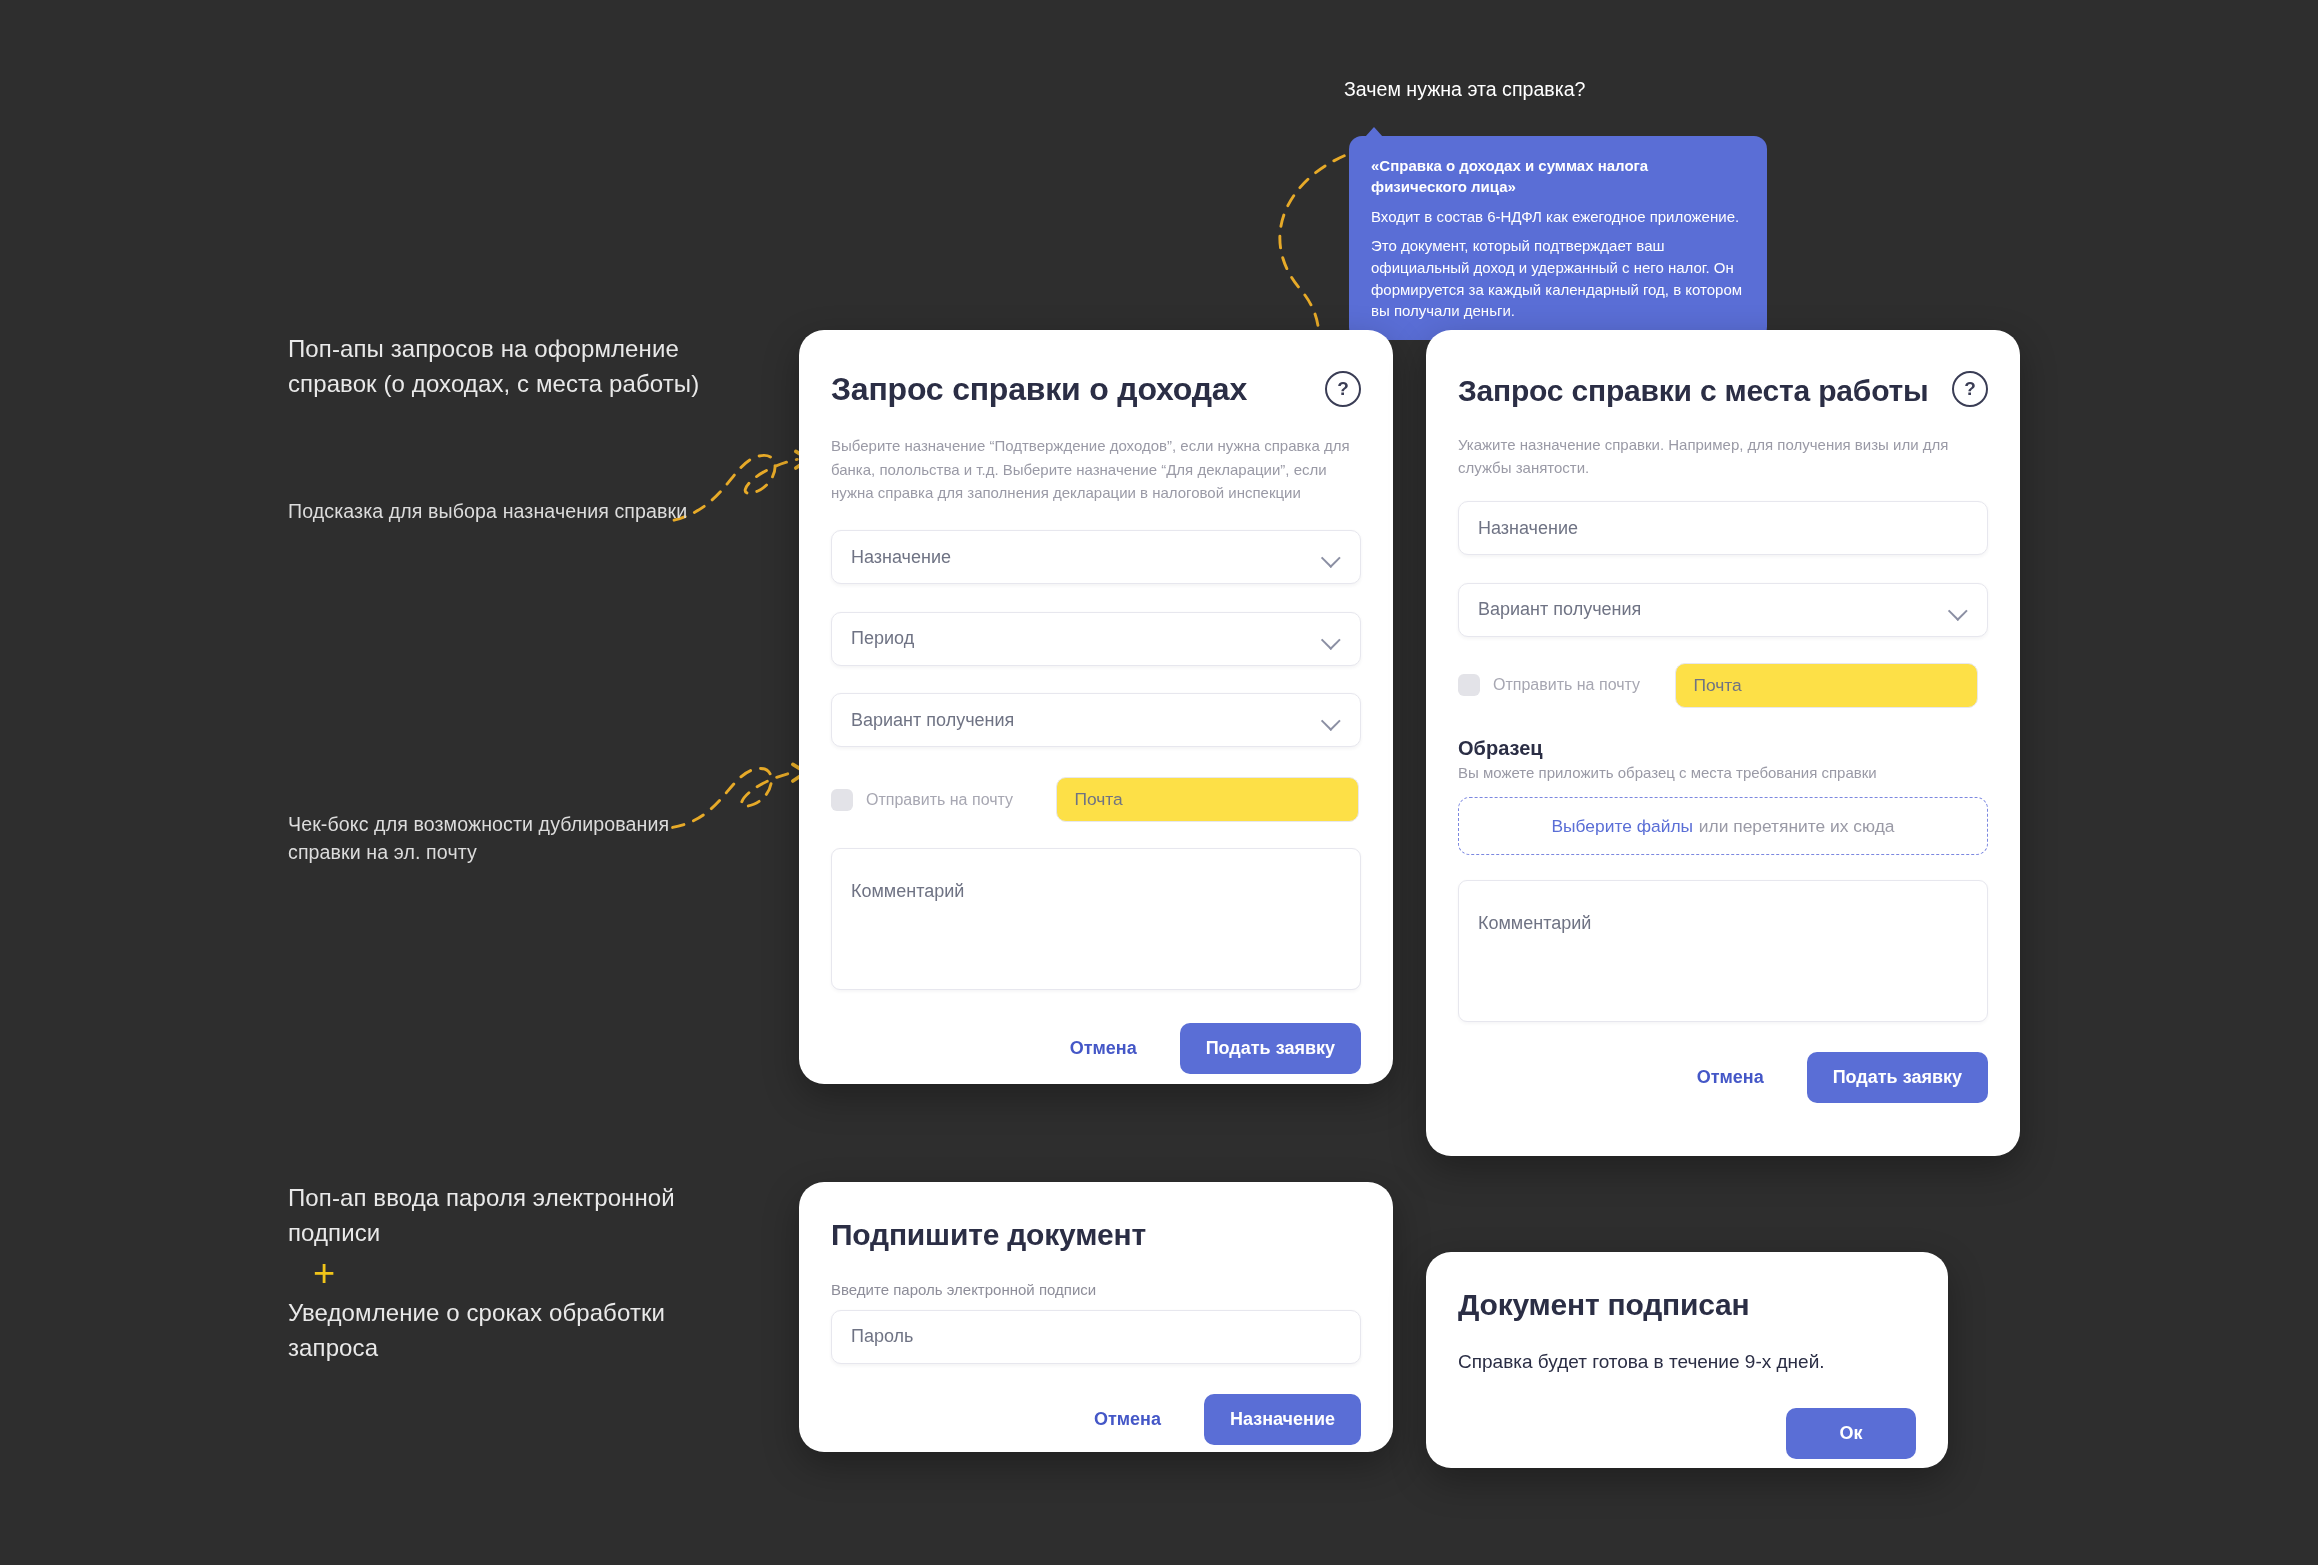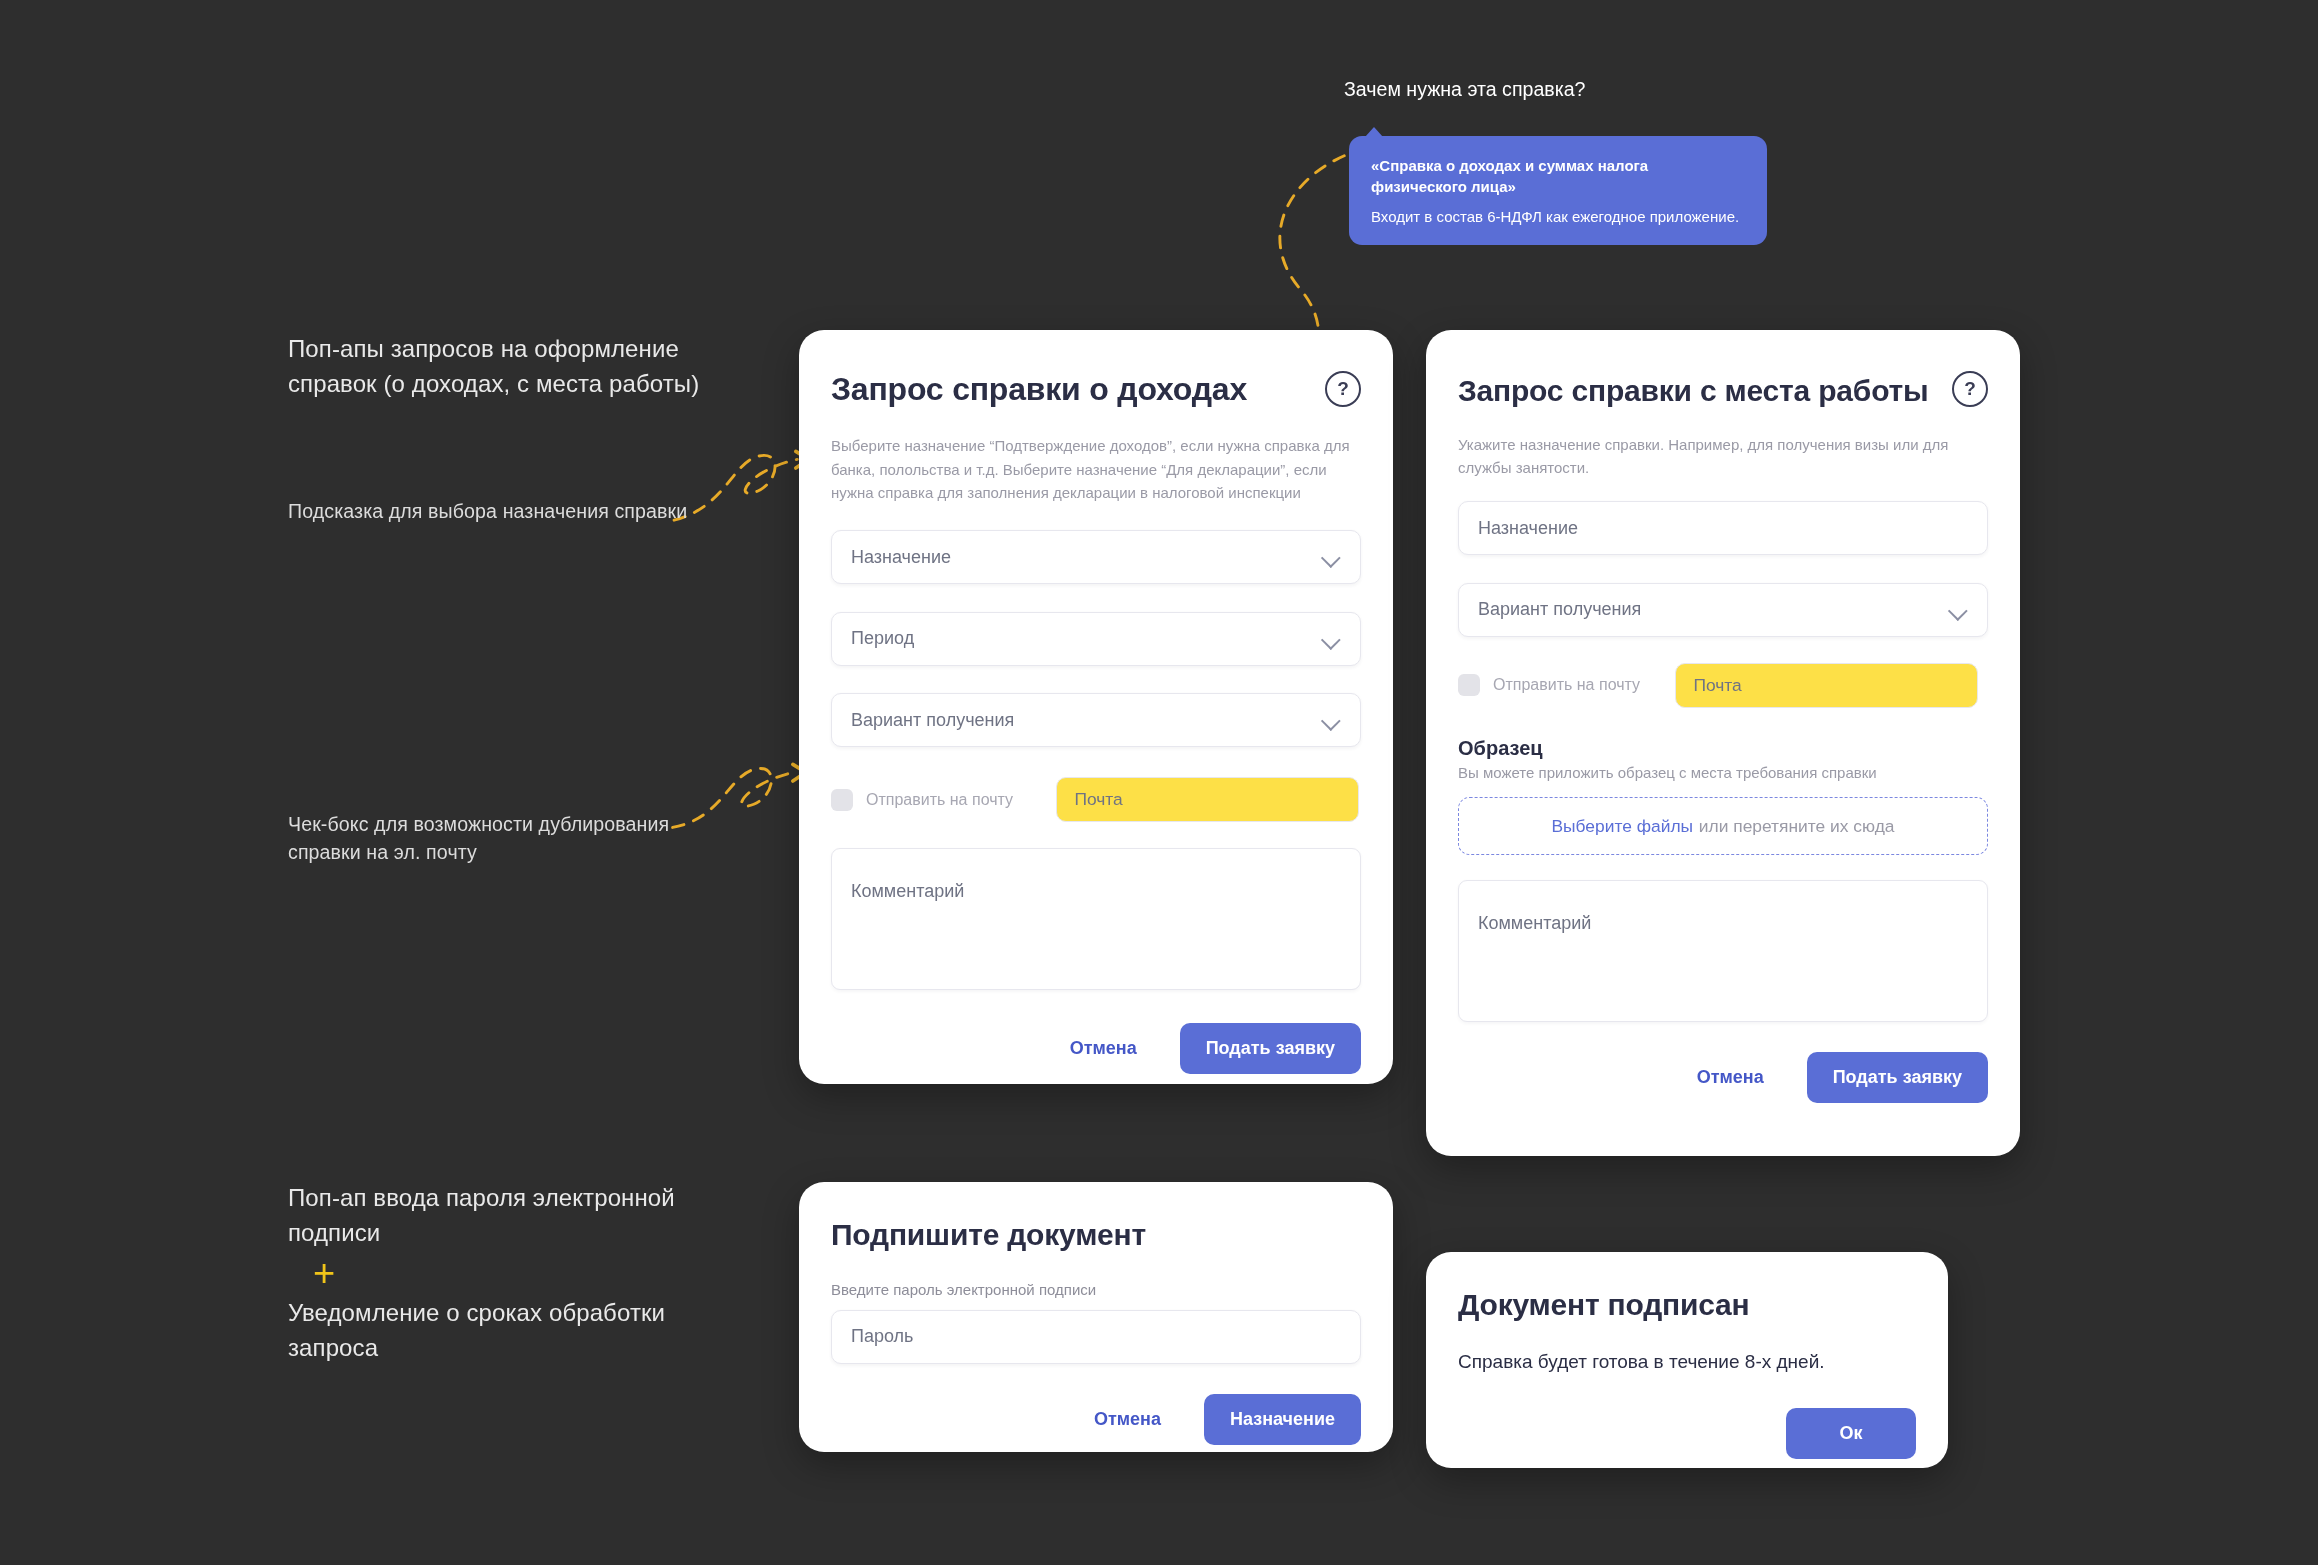--- a/index.html
+++ b/index.html
@@ -285,20 +285,21 @@
   <div class="plus-glyph" style="left:313px; top:1254px;">+</div>
 
   <div class="anno" style="left:288px; top:1296px; width:449px;">Уведомление о сроках обработки
 запроса</div>
 
   <div id="tooltip-question" style="left:1344px; top:76px;">Зачем нужна эта справка?</div>
 
   <div class="tooltip" style="left:1349px; top:136px; width:418px;">
     <div class="tt-title">«Справка о доходах и суммах налога физического лица»</div>
     <div class="tt-p">Входит в состав 6-НДФЛ как ежегодное приложение.</div>
+    <div class="tt-p">Это документ, который подтверждает ваш официальный доход и удержанный с него налог. Он формируется за каждый календарный год, в котором вы получали деньги.</div>
   </div>
 
   <div class="card" style="left:799px; top:330px; width:594px; height:754px; padding:38px 32px 0 32px;">
     <div class="card-head">
       <div class="card-title t-lg">Запрос справки о доходах</div>
       <div class="help-icon">?</div>
     </div>
 
     <div class="card-desc" style="margin-top:27.5px;">Выберите назначение “Подтверждение доходов”, если нужна справка для банка, полольства и т.д. Выберите назначение “Для декларации”, если нужна справка для заполнения декларации в налоговой инспекции</div>
 
@@ -391,21 +392,21 @@
 
     <div class="actions" style="margin-top:30px;">
       <button class="btn-text">Отмена</button>
       <button class="btn-primary" style="margin-left:43px;">Назначение</button>
     </div>
   </div>
 
   <div class="card" style="left:1426px; top:1252px; width:522px; height:216px; padding:36px 32px 0 32px;">
     <div class="card-title t-md">Документ подписан</div>
 
-    <div class="body-text" style="margin-top:30px;">Справка будет готова в течение 8-х дней.</div>
+    <div class="body-text" style="margin-top:30px;">Справка будет готова в течение 9-х дней.</div>
 
     <div class="actions" style="margin-top:35px;">
       <button class="btn-primary" style="min-width:130px;">Ок</button>
     </div>
   </div>
 
 </div>
 
 
 </body></html>

